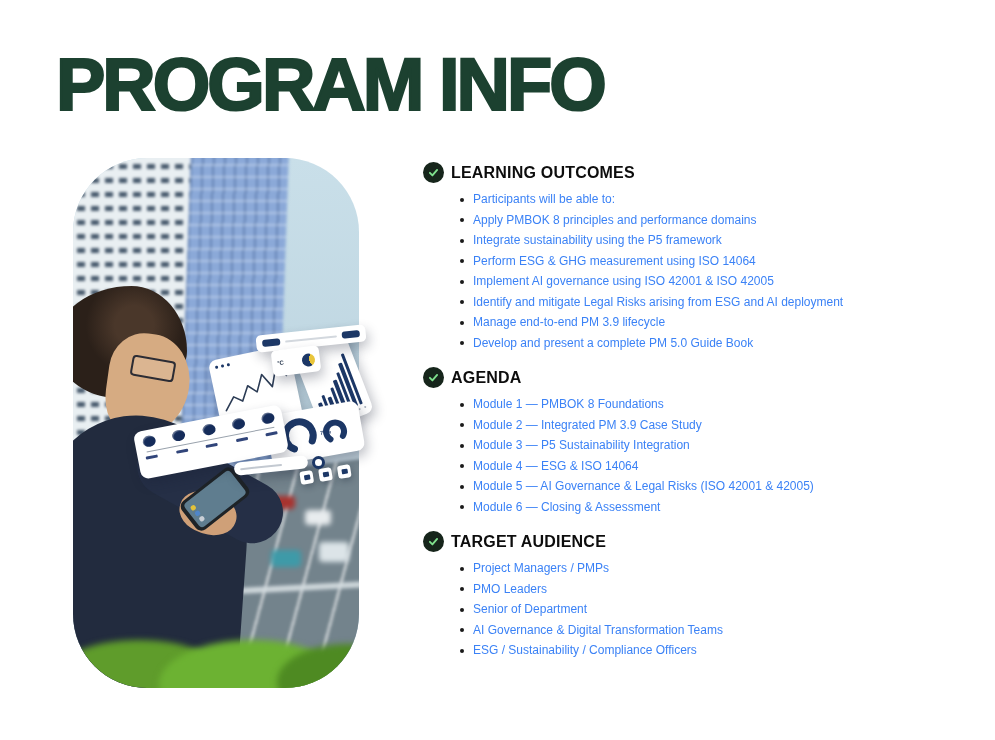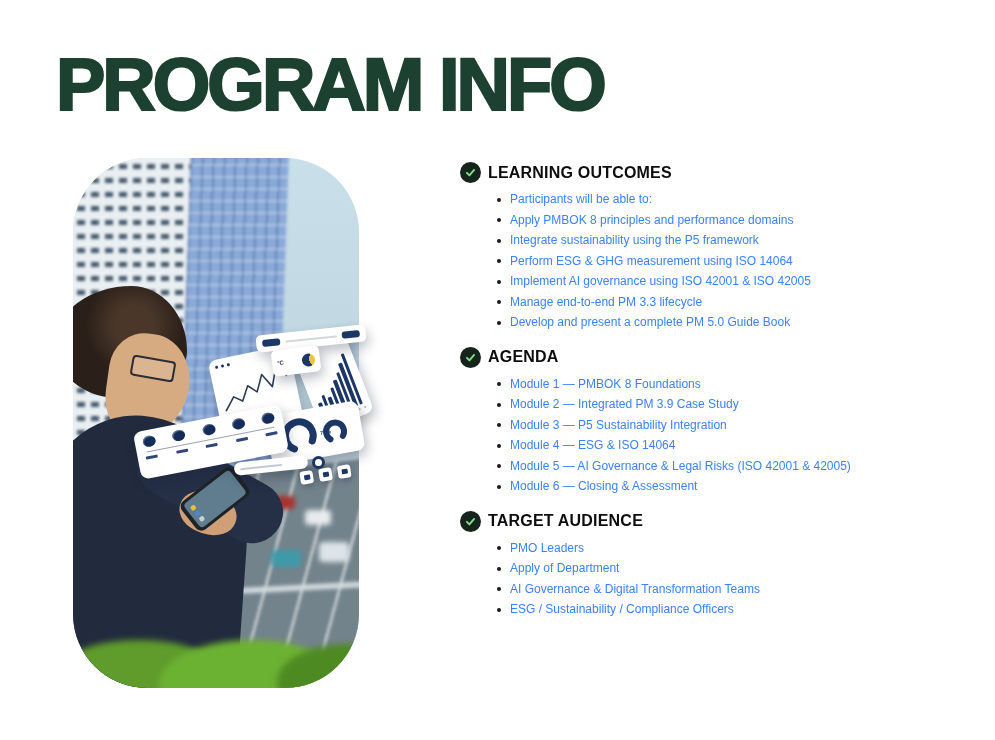--- a/index.html
+++ b/index.html
@@ -5,21 +5,21 @@
   html,body{margin:0;padding:0;background:#ffffff;}
   .page{position:relative;width:995px;height:740px;background:#ffffff;overflow:hidden;
         font-family:"Liberation Sans",sans-serif;}
 
   
   .title{position:absolute;left:56px;top:48px;font-size:74px;line-height:1;
          font-weight:bold;letter-spacing:-3px;color:#1c4130;
          -webkit-text-stroke:2.2px #1c4130;}
 
   
-  .content{position:absolute;left:460px;top:162px;width:480px;}
+  .content{position:absolute;left:423px;top:162px;width:480px;}
   .section{margin-bottom:14px;}
   .sec-head{display:flex;align-items:center;gap:7px;height:21px;}
   .check{width:21px;height:21px;border-radius:50%;background:#16251b;flex:0 0 auto;
          display:flex;align-items:center;justify-content:center;}
   .sec-title{font-size:16px;font-weight:bold;color:#0d0d0d;letter-spacing:.2px;}
   .sec-list{margin:6px 0 0 36px;padding:0;list-style:none;max-width:415px;}
   .sec-list li{position:relative;padding-left:14px;font-size:12px;color:#3b82f6;
                line-height:20.5px;}
   .sec-list li::before{content:"";position:absolute;left:1px;top:8.5px;width:4px;height:4px;
                border-radius:50%;background:#1a1a1a;}
@@ -268,21 +268,22 @@
             </svg>
         </span>
         <span class="sec-title">LEARNING OUTCOMES</span>
       </div>
       <ul class="sec-list">
         <li>Participants will be able to:</li>
         <li>Apply PMBOK 8 principles and performance domains</li>
         <li>Integrate sustainability using the P5 framework</li>
         <li>Perform ESG &amp; GHG measurement using ISO 14064</li>
         <li>Implement AI governance using ISO 42001 &amp; ISO 42005</li>
-        <li>Manage end-to-end PM 3.3 lifecycle</li>
+        <li>Identify and mitigate Legal Risks arising from ESG and AI deployment</li>
+        <li>Manage end-to-end PM 3.9 lifecycle</li>
         <li>Develop and present a complete PM 5.0 Guide Book</li>
       </ul>
     </div>
 
     <div class="section">
       <div class="sec-head">
         <span class="check">
           <svg width="13" height="13" viewBox="0 0 18 18">
               <polyline points="4,9.5 7.5,13 14,5.5" fill="none" stroke="#7fe08d" stroke-width="2.6" stroke-linecap="round" stroke-linejoin="round"></polyline>
             </svg>
@@ -302,21 +303,22 @@
     <div class="section">
       <div class="sec-head">
         <span class="check">
           <svg width="13" height="13" viewBox="0 0 18 18">
               <polyline points="4,9.5 7.5,13 14,5.5" fill="none" stroke="#7fe08d" stroke-width="2.6" stroke-linecap="round" stroke-linejoin="round"></polyline>
             </svg>
         </span>
         <span class="sec-title">TARGET AUDIENCE</span>
       </div>
       <ul class="sec-list">
+        <li>Project Managers / PMPs</li>
         <li>PMO Leaders</li>
-        <li>Apply of Department</li>
+        <li>Senior of Department</li>
         <li>AI Governance &amp; Digital Transformation Teams</li>
         <li>ESG / Sustainability / Compliance Officers</li>
       </ul>
     </div>
 
   </div>
 </div>
 
 </body></html>

